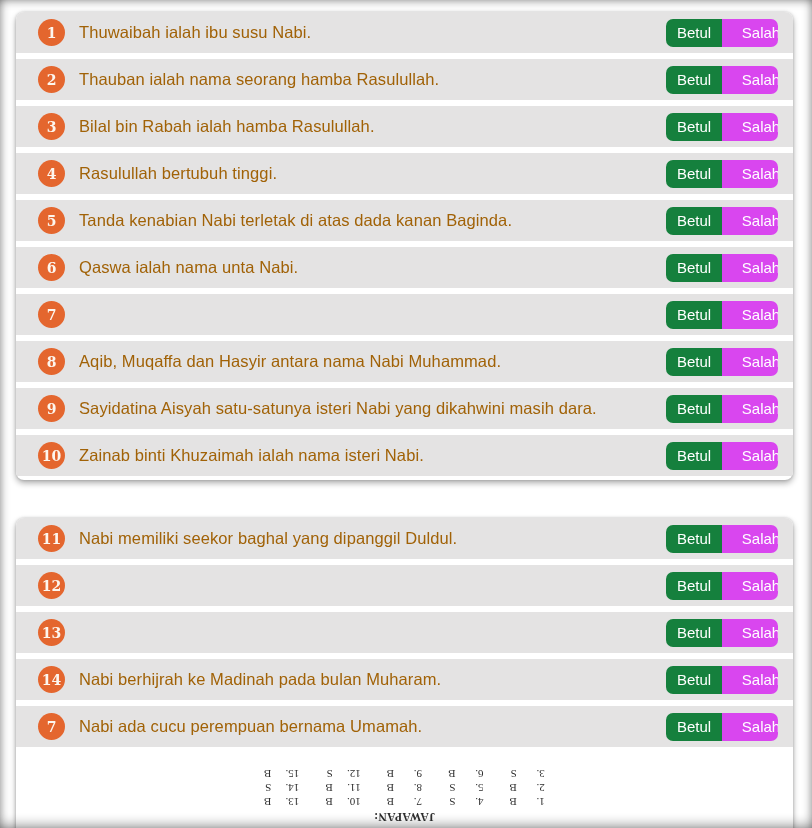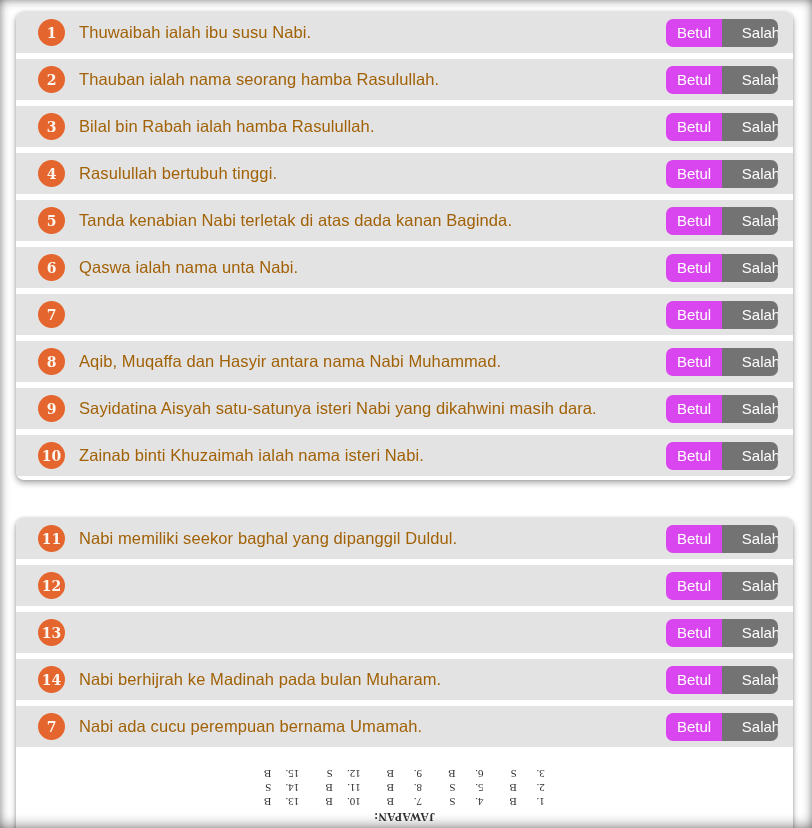--- a/index.html
+++ b/index.html
@@ -63,22 +63,22 @@
   }
   .btn {
     width: 56px; height: 28px;
     border: none; padding: 0;
     color: #ffffff;
     font-family: "Liberation Sans", sans-serif;
     font-size: 15px;
     display: flex; align-items: center; justify-content: center;
     cursor: pointer;
   }
-  .btn-betul { background: #d946ef; }
-  .btn-salah { background: #737373; padding-left: 22px; }
+  .btn-betul { background: #15803d; }
+  .btn-salah { background: #d946ef; padding-left: 22px; }
   .answers-area {
     flex: 1 1 auto;
     position: relative;
     display: flex; align-items: center; justify-content: center;
   }
   .answers-block {
     transform: rotate(180deg);
     text-align: center;
     margin-top: 4px;
   }

